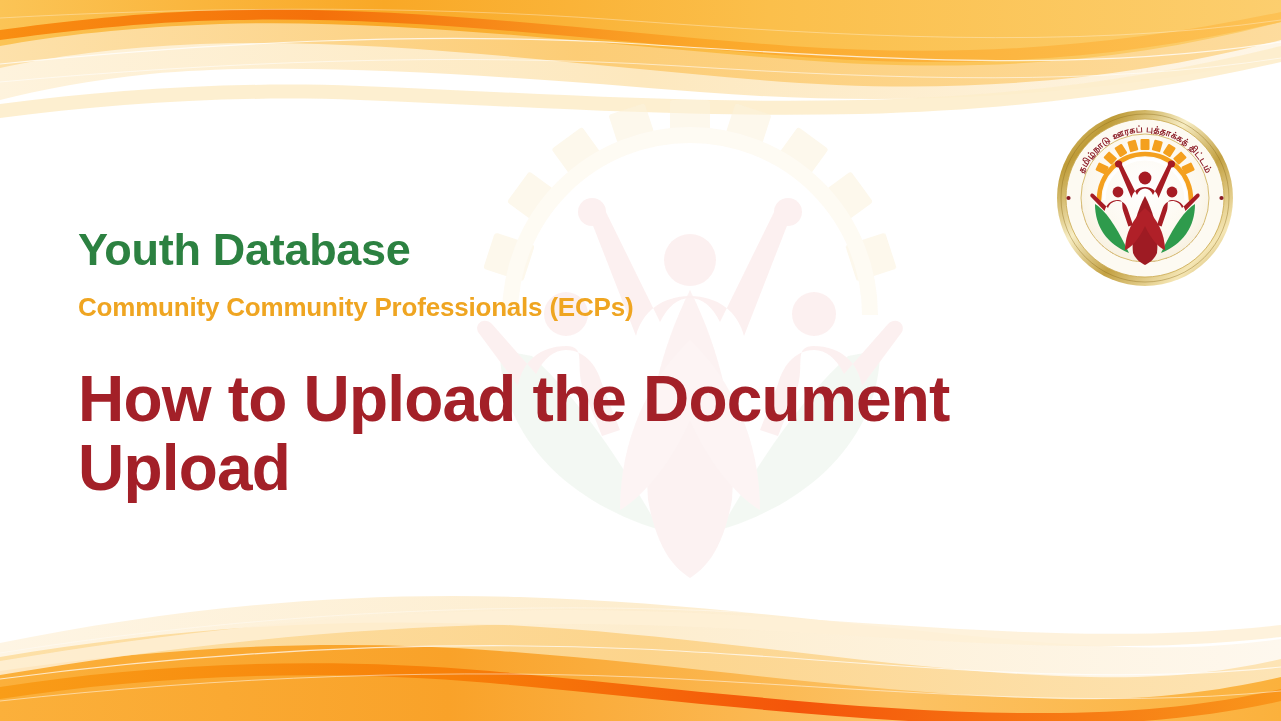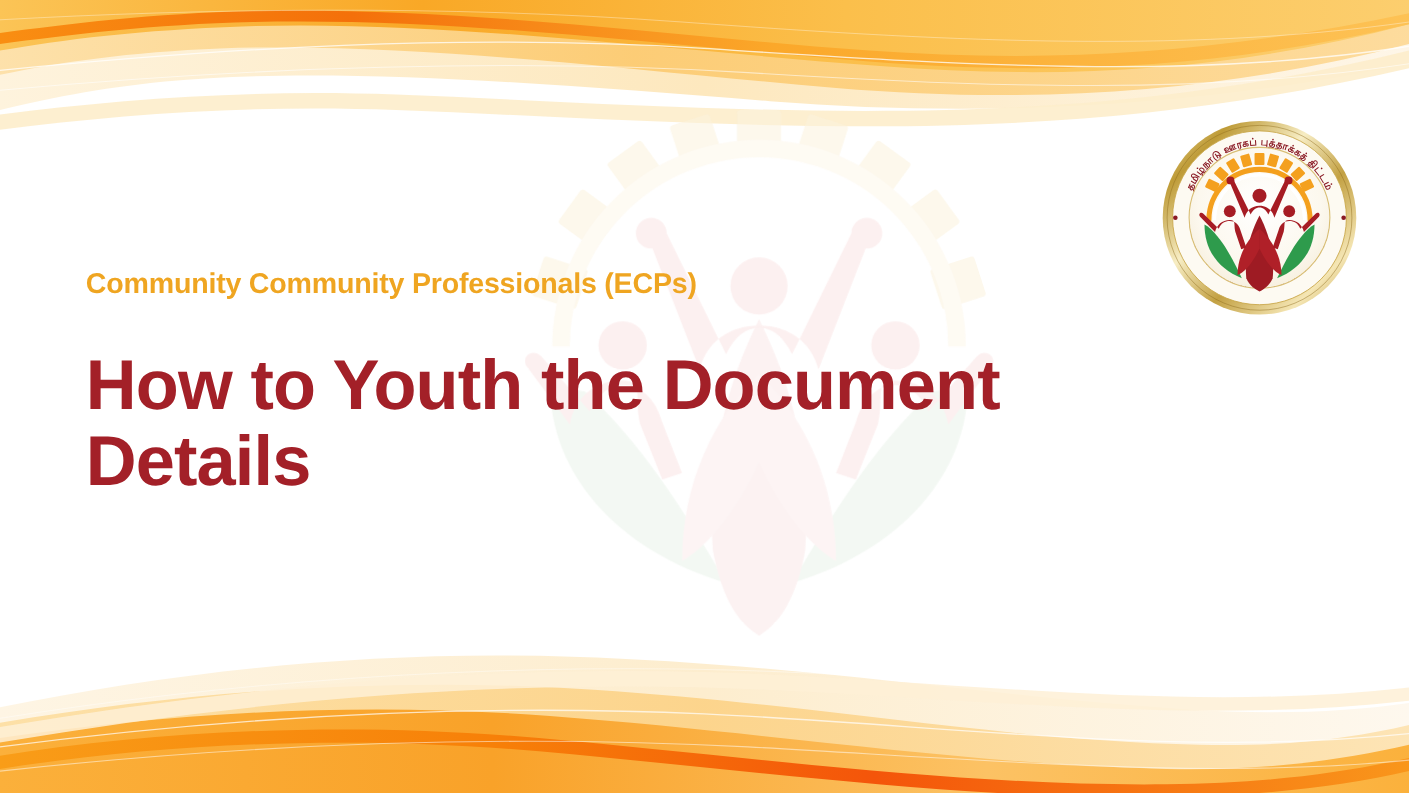--- a/index.html
+++ b/index.html
@@ -289,17 +289,18 @@
                L68,102.6 C66.4,96 69,92 63,92 Z" fill="#A61C24"></path>
 
       <circle cx="117" cy="84" r="5.4" fill="#A61C24"></circle>
       <path d="M117,92 C124,92 129,96.5 130.4,103 L144,89 C146,86.6 143.2,84 141,86.4 L127,100
                C125,95 121.6,93 117,93 C112.4,93 109,95.8 107.4,101 L102,117 L106.6,118.6
                L112,102.6 C113.6,96 111,92 117,92 Z" fill="#A61C24"></path>
     </svg>
   </div>
 
   <div id="text-block">
+    <div id="title">Youth Database</div>
     <div id="subtitle">Community Community Professionals (ECPs)</div>
-    <div id="heading">How to Youth the Document Details</div>
+    <div id="heading">How to Upload the Document Upload</div>
   </div>
 
 </div>
 
 </body></html>

